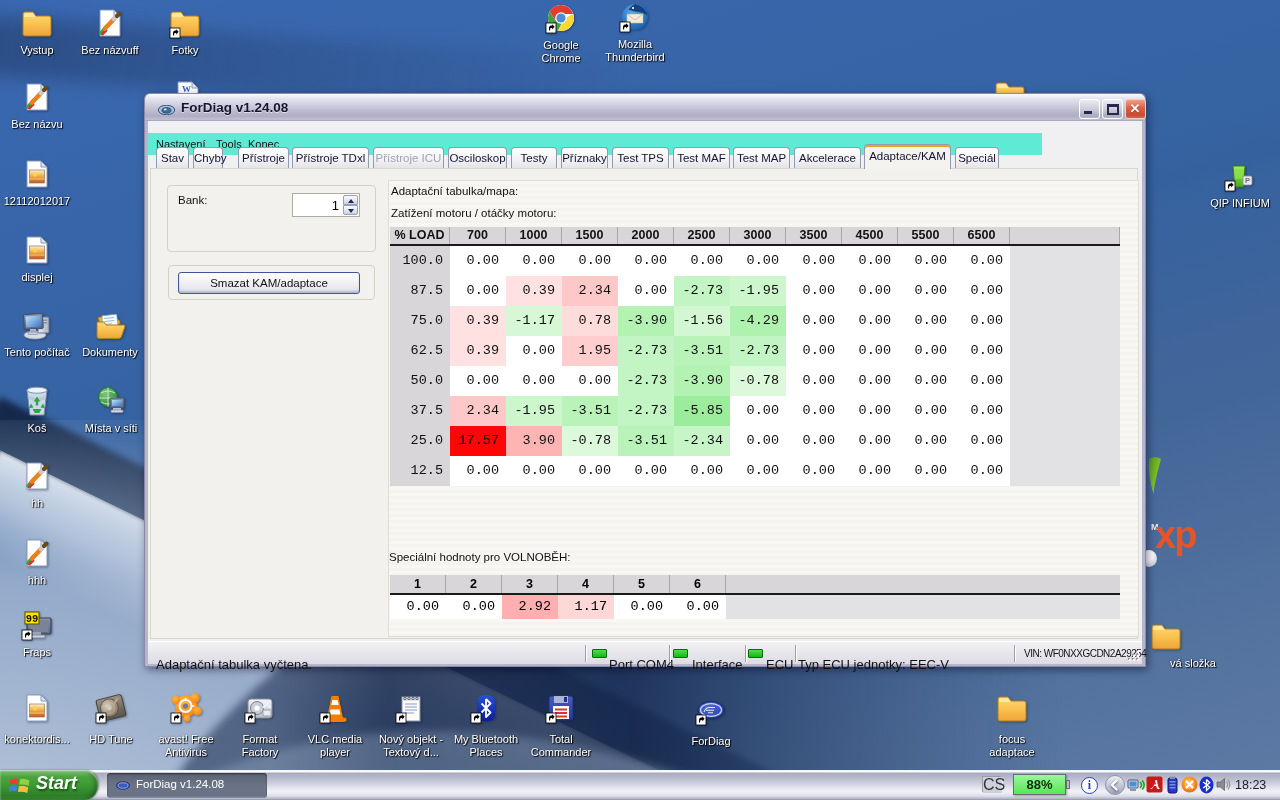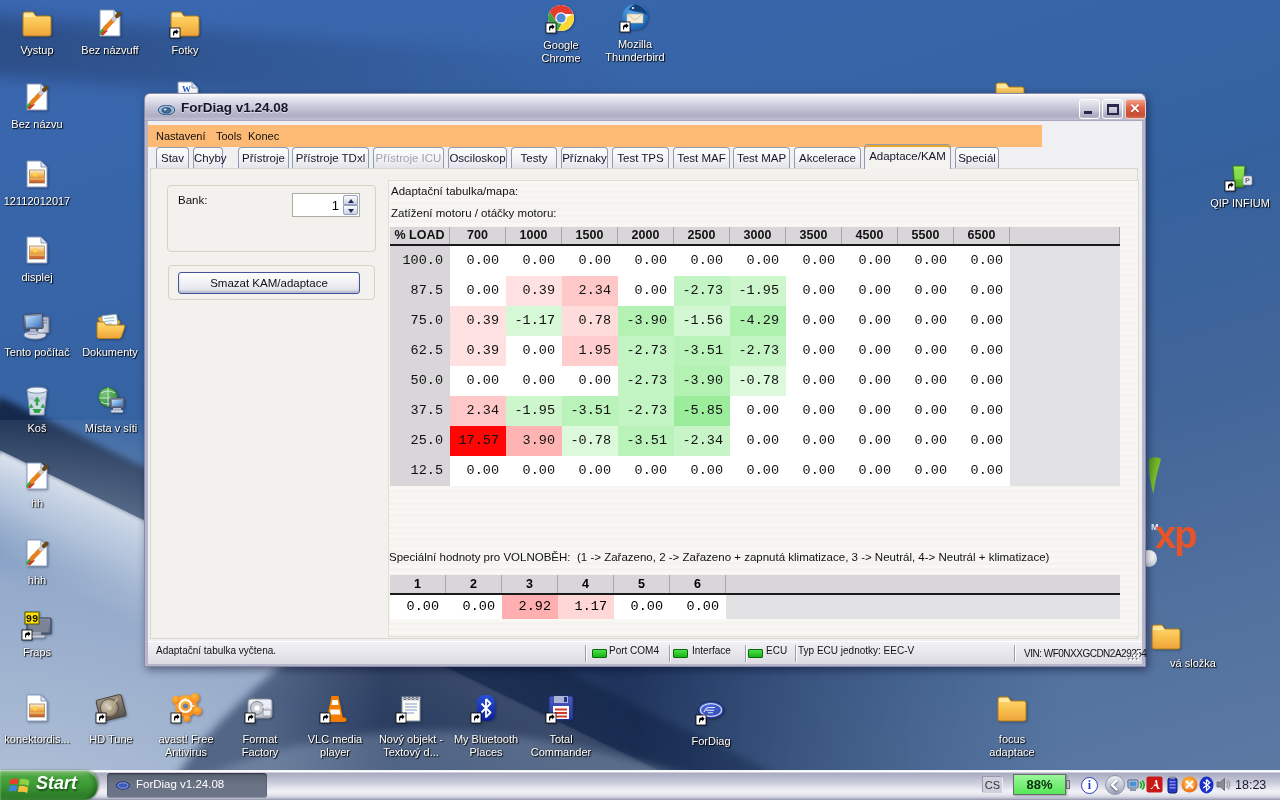--- a/index.html
+++ b/index.html
@@ -49,21 +49,21 @@
 #bclose { left:979.5px; background:linear-gradient(180deg,#f0a088,#d95f44 45%,#c84f35 85%,#d06a50); border-color:#f4ccc0; }
 #bmin::after { content:""; position:absolute; left:4px; bottom:4px; width:8px; height:3px; background:#28284e; }
 #bmax::after { content:""; position:absolute; left:4px; top:4px; width:12px; height:11px; border:2px solid #28284e; border-top-width:3px; }
 #bclose::after { content:"\2715"; position:absolute; left:0; top:1px; width:100%; text-align:center; font-size:13px; font-weight:bold; color:#fff; text-shadow:0 1px 1px rgba(120,20,0,0.6); }
 #wbody { position:absolute; left:0; top:28px; width:1002px; height:546px;
  background:#b5b5cb; border-left:1px solid #8a8aa5; border-right:1px solid #8a8aa5; border-bottom:1px solid #8a8aa5;
  padding:0 3px 3px 3px; }
 #winner { position:absolute; left:3px; top:0; width:994px; height:543px; background:#f0eff2; }
 
 
-#menubar { position:absolute; left:0; top:4px; width:894px; height:22px; background:#fdba74; }
+#menubar { position:absolute; left:0; top:12px; width:894px; height:22px; background:#5eead4; }
 #menubar span { position:absolute; top:5px; font-size:11px; color:#111; }
 
 
 .tab { position:absolute; top:26px; height:21px; background:linear-gradient(180deg,#ffffff,#f2f1f4 60%,#e4e3ea);
  border:1px solid #919bb0; border-bottom:none; border-radius:4px 4px 0 0; font-size:11.5px; color:#15152e;
  text-align:center; line-height:20px; }
 .tab.dis { color:#a3a3b4; }
 .tab.sel { top:23px; height:25px; background:#f4f3f0; z-index:3; border-color:#919bb0;
  box-shadow:inset 0 2px 0 #e8a528; line-height:23px; }
 #pane { position:absolute; left:2px; top:47px; width:988px; height:471px; background:#f2f1ee;
@@ -114,21 +114,21 @@
 #stab .shfill { position:absolute; left:336px; top:0; width:394px; height:18px; background:#d9d6d9; }
 #stab .bline { position:absolute; left:0; top:18px; width:730px; height:2px; background:#1a1a1a; }
 #stab .sd { position:absolute; top:20px; width:56px; height:24px; background:#fff;
  font-family:"Liberation Mono",monospace; font-size:13.5px; text-align:right; padding-right:7px; line-height:24px; }
 #stab .sdfill { position:absolute; left:336px; top:20px; width:394px; height:24px; background:#e2e1e4; }
 
 
 #sbar { position:absolute; left:0; top:520px; width:994px; height:23px; z-index:5;
  background:linear-gradient(180deg,#f2f1f4,#dddce4); border-top:1px solid #fff; }
 #sbar .sep { position:absolute; top:3px; width:2px; height:17px; border-left:1px solid #9d9dac; border-right:1px solid #fff; }
-#sbar .stxt { position:absolute; top:3px; font-size:10px; color:#111; white-space:nowrap; }
+#sbar .stxt { position:absolute; top:15px; font-size:13px; color:#111; white-space:nowrap; }
 #sbar .led { position:absolute; top:7px; width:15px; height:9px; background:linear-gradient(180deg,#4ae04a,#18b418);
  border:1px solid #0a6a0a; border-radius:1px; }
 #sbar .grip { position:absolute; right:2px; bottom:2px; width:13px; height:13px;
  background:
   radial-gradient(circle at 11px 3px, #fff 1.4px, transparent 1.6px), radial-gradient(circle at 10px 2px, #989 1.4px, transparent 1.6px),
   radial-gradient(circle at 11px 7px, #fff 1.4px, transparent 1.6px), radial-gradient(circle at 10px 6px, #989 1.4px, transparent 1.6px),
   radial-gradient(circle at 11px 11px, #fff 1.4px, transparent 1.6px), radial-gradient(circle at 10px 10px, #989 1.4px, transparent 1.6px),
   radial-gradient(circle at 7px 7px, #fff 1.4px, transparent 1.6px), radial-gradient(circle at 6px 6px, #989 1.4px, transparent 1.6px),
   radial-gradient(circle at 7px 11px, #fff 1.4px, transparent 1.6px), radial-gradient(circle at 6px 10px, #989 1.4px, transparent 1.6px),
   radial-gradient(circle at 3px 11px, #fff 1.4px, transparent 1.6px), radial-gradient(circle at 2px 10px, #989 1.4px, transparent 1.6px);
@@ -142,21 +142,21 @@
  box-shadow:inset 0 1px 2px rgba(255,255,255,0.7), inset -3px 0 4px rgba(0,40,0,0.4), 1px 0 2px rgba(0,0,0,0.4); }
 #startbtn .stxt { position:absolute; left:36px; top:3px; font-size:18px; font-weight:bold; font-style:italic; color:#fff;
  text-shadow:1px 2px 2px rgba(0,40,0,0.6); }
 #startbtn svg { position:absolute; left:9px; top:5px; }
 #taskitem { position:absolute; left:107px; top:3px; width:160px; height:25px; border-radius:3px;
  background:linear-gradient(180deg,#596273,#6b7486 50%,#79829200); background-color:#6b7486;
  box-shadow:inset 0 1px 2px rgba(0,0,20,0.55), inset 0 -1px 1px rgba(255,255,255,0.25); }
 #taskitem .ttxt { position:absolute; left:29px; top:5px; font-size:11.5px; color:#fff; }
 #taskitem svg { position:absolute; left:9px; top:8px; }
 .cs { position:absolute; left:983px; top:7px; width:19px; height:16px; background:#ced0dd; text-align:center;
- font-size:11px; color:#333; line-height:16px; box-shadow:1px 1px 0 #eceef4, -1px -1px 0 #9a9cae; }
+ font-size:16px; color:#333; line-height:16px; box-shadow:1px 1px 0 #eceef4, -1px -1px 0 #9a9cae; }
 .batt { position:absolute; left:1013px; top:4px; width:53px; height:21px; background:linear-gradient(180deg,#9af89a,#58e658);
  border:1px solid #6a6a72; font-size:13px; font-weight:bold; text-align:center; line-height:19px; color:#0a300a;
  box-shadow:1px 1px 2px rgba(0,0,0,0.3);}
 .batt .btip { position:absolute; right:-5px; top:5px; width:4px; height:9px; background:#b8bac4; border:1px solid #6a6a72; }
 .info { position:absolute; left:1081px; top:7px; width:17px; height:17px; border-radius:50%; background:#fff;
  border:1.5px solid #2a3cc0; color:#2a3cc0; font-family:"Liberation Serif",serif; font-weight:bold; font-size:12px;
  text-align:center; line-height:14px; }
 .chev { position:absolute; left:1105px; top:5px; width:20px; height:20px; border-radius:50%;
  background:linear-gradient(180deg,#eceff5,#b4b8ca 75%,#9fa3ba); border:1px solid #9094a8; }
 .chev svg { position:absolute; left:0; top:0; filter:drop-shadow(0 1px 1px rgba(50,50,80,0.8)); }
@@ -691,21 +691,20 @@
 <div class="cd" style="left:228px;top:229px;background:#ffffff">0.00</div>
 <div class="cd" style="left:284px;top:229px;background:#ffffff">0.00</div>
 <div class="cd" style="left:340px;top:229px;background:#ffffff">0.00</div>
 <div class="cd" style="left:396px;top:229px;background:#ffffff">0.00</div>
 <div class="cd" style="left:452px;top:229px;background:#ffffff">0.00</div>
 <div class="cd" style="left:508px;top:229px;background:#ffffff">0.00</div>
 <div class="cd" style="left:564px;top:229px;background:#ffffff">0.00</div>
           <div class="bline"></div>
         </div>
         <div class="rlab" style="left:0px;top:370px">Speciální hodnoty pro VOLNOBĚH:</div>
-        <div class="rlab" style="left:188px;top:370px">(1 -&gt; Zařazeno, 2 -&gt; Zařazeno + zapnutá klimatizace, 3 -&gt; Neutrál, 4-&gt; Neutrál + klimatizace)</div>
         <div id="stab">
           <div class="shfill"></div>
                 <div class="sdfill"></div>
           <div class="sh" style="left:0px">1</div>
 <div class="sd" style="left:0px;background:#ffffff">0.00</div>
 <div class="sh" style="left:56px">2</div>
 <div class="sd" style="left:56px;background:#ffffff">0.00</div>
 <div class="sh" style="left:112px">3</div>
 <div class="sd" style="left:112px;background:#ffafaf">2.92</div>
 <div class="sh" style="left:168px">4</div>

